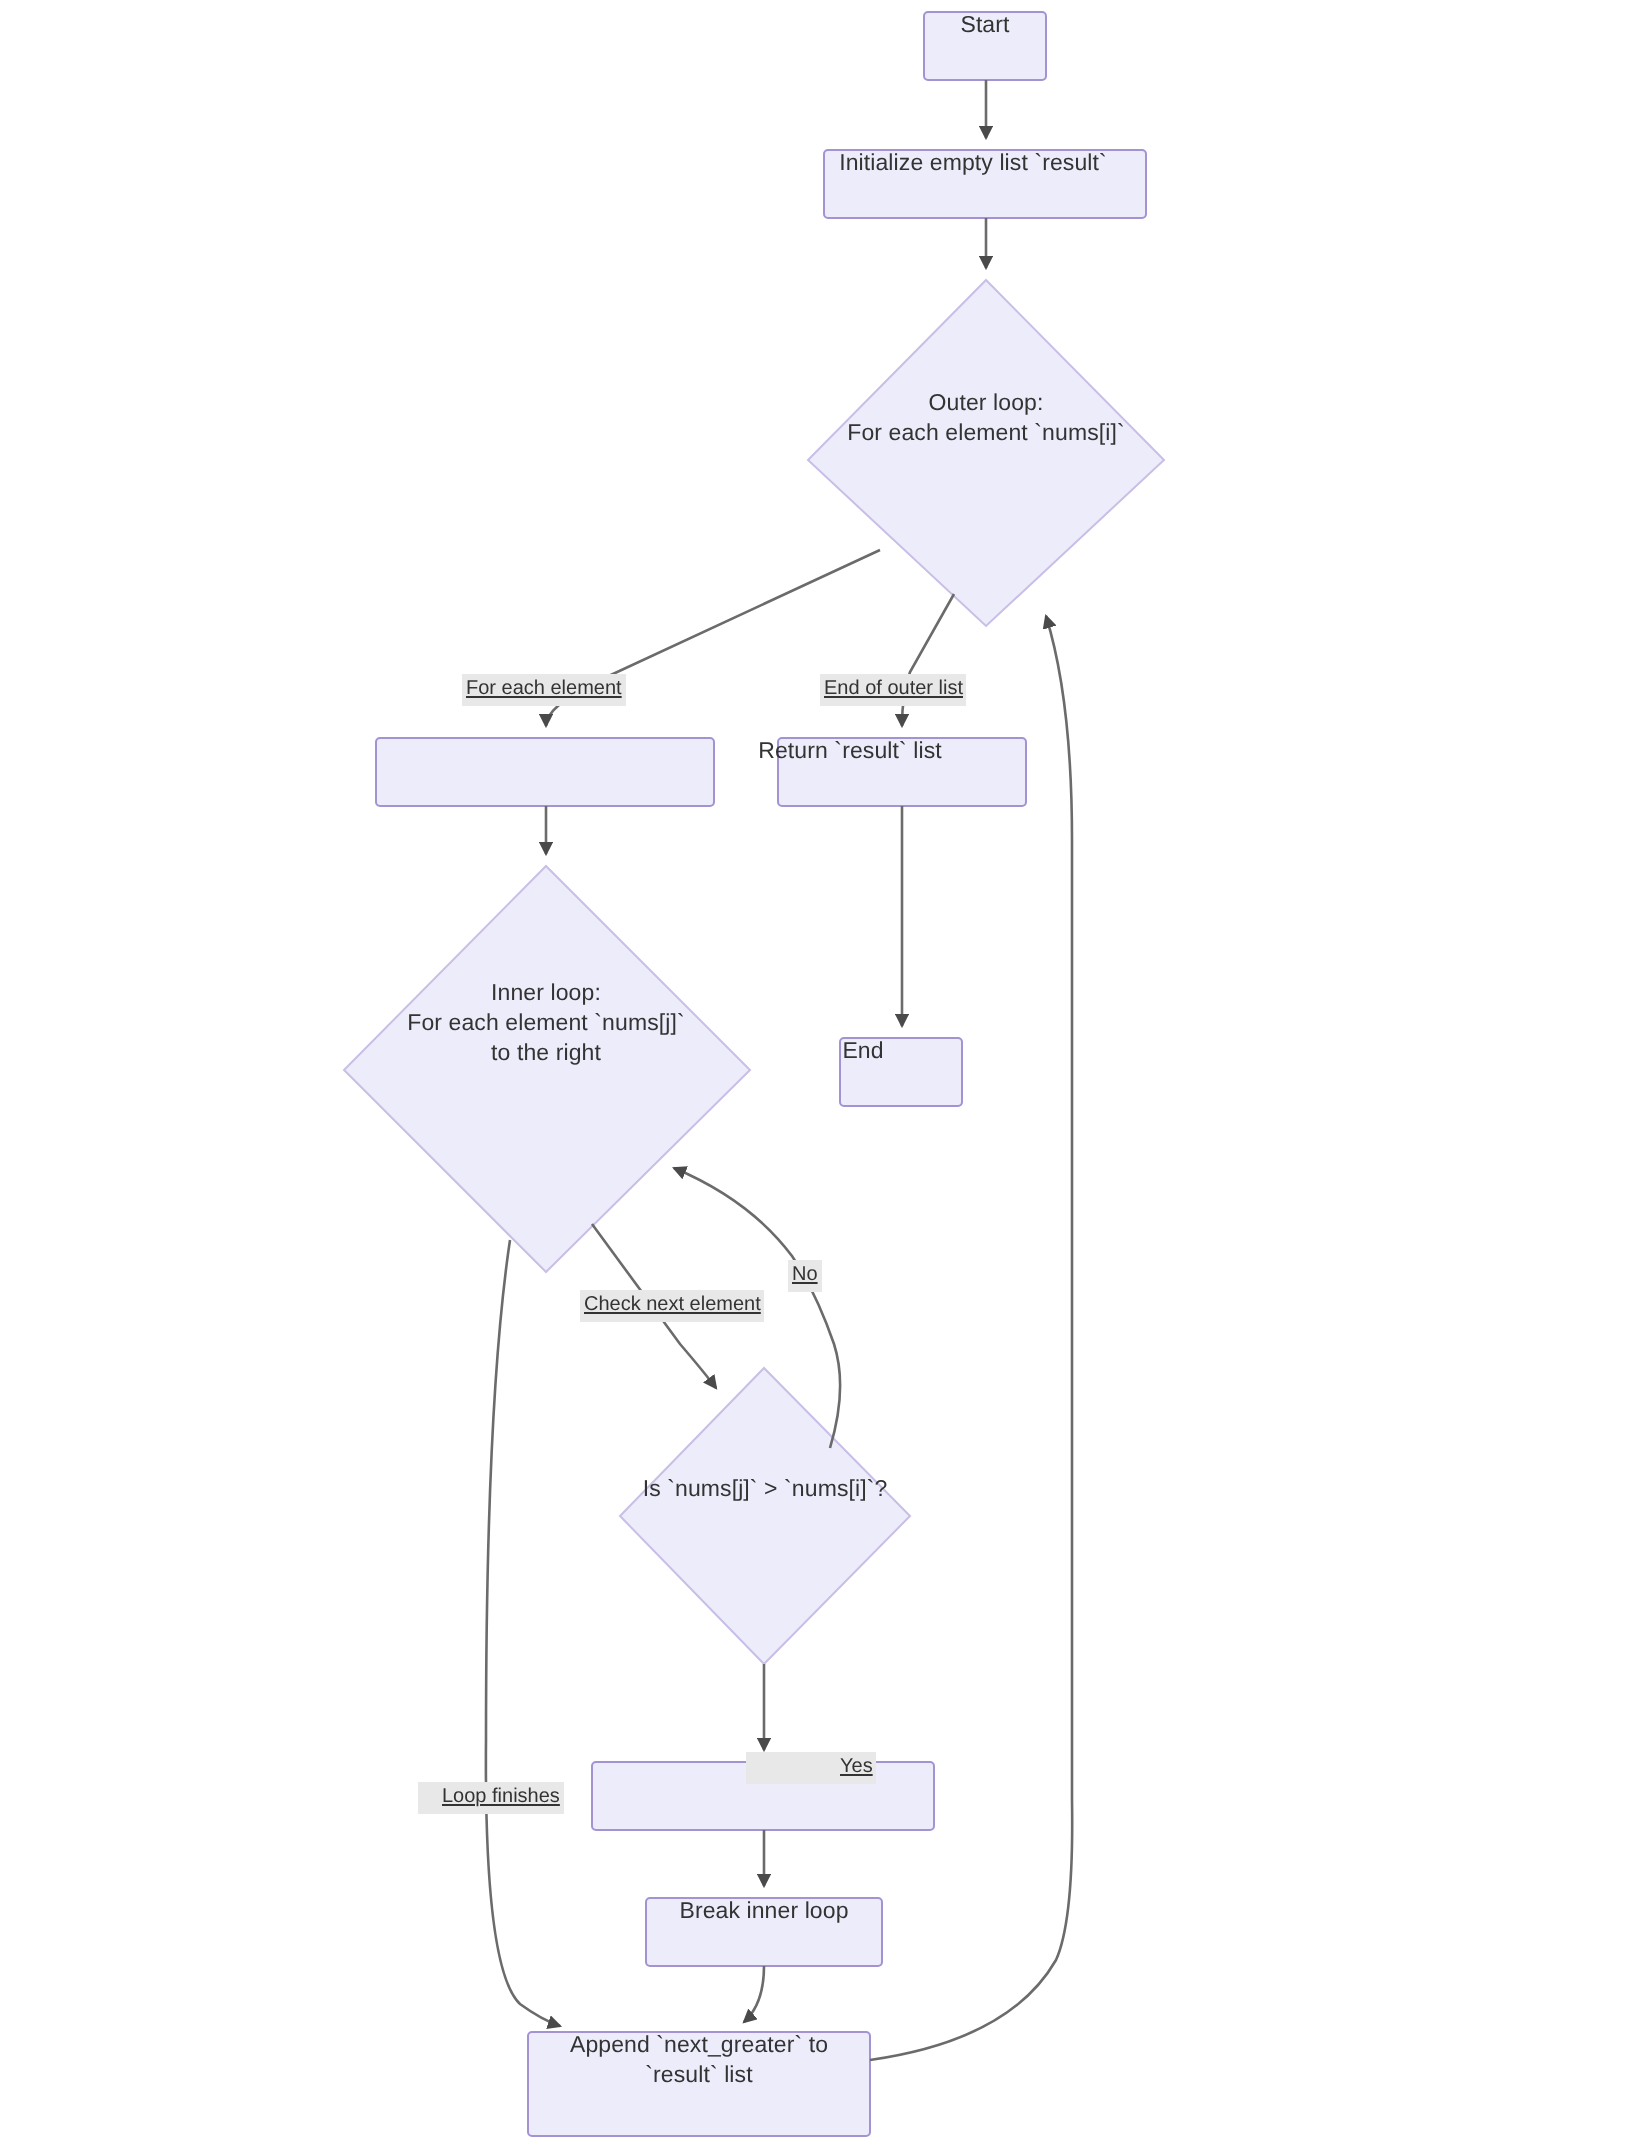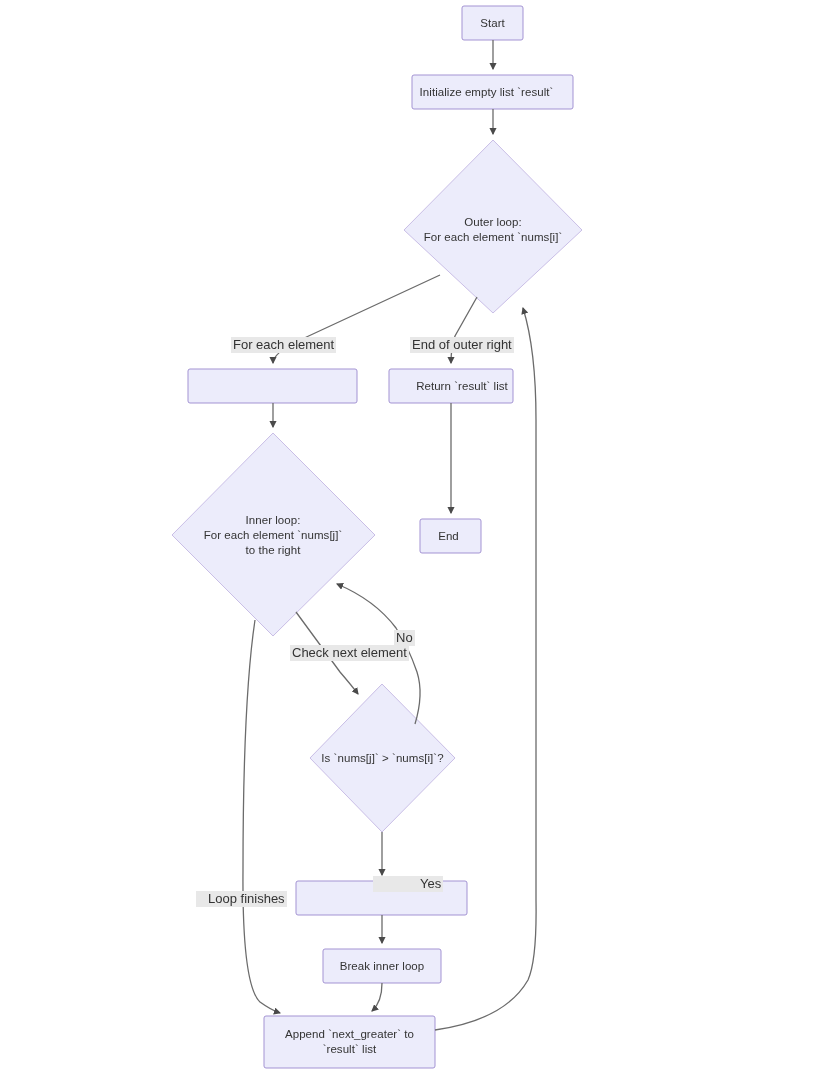--- a/index.html
+++ b/index.html
@@ -28,21 +28,20 @@
     top: 0;
     width: 822px;
     height: 1074px;
     display: block;
   }
   
   .node {
     position: absolute;
     box-sizing: border-box;
     display: flex;
-    align-items: center;
     justify-content: center;
     text-align: center;
     color: #333333;
     font-size: 11.5px;
     line-height: 15px;
     letter-spacing: 0.05px;
     white-space: pre;
   }
   .node.rect {
     background: #ECECFB;
@@ -51,26 +50,27 @@
   }
   .node.diamond-label {
     background: transparent;
     border: none;
     pointer-events: none;
   }
   .edge-label {
     position: absolute;
     background: #E8E8E8;
     color: #333333;
-    font-size: 13px;
+    font-size: 10px;
     line-height: 14px;
     padding: 1px 2px;
     white-space: pre;
     box-sizing: border-box;
     text-align: center;
+    text-decoration: underline;
   }
 </style>
 </head>
 <body>
 
 <div id="chart-root">
 
   <svg class="flow-canvas" viewBox="0 0 822 1074" xmlns="http://www.w3.org/2000/svg">
     <defs>
       <marker id="arrow" viewBox="0 0 10 10" refX="8.5" refY="5" markerWidth="5.5" markerHeight="5.5" orient="auto-start-reverse">
@@ -140,53 +140,53 @@
   <div class="node rect" style="left:412px; top:75px; width:149px; height:34px; background:transparent; border:none;">
     <span>Initialize empty list `result`</span>
   </div>
 
   <div class="node diamond-label" style="left:404px; top:195px; width:178px; height:70px;">
     <span>Outer loop:
 For each element `nums[i]`</span>
   </div>
 
 
-  <div class="node rect" style="left:410px; top:369px; width:104px; height:34px; background:transparent; border:none;">
+  <div class="node rect" style="left:373px; top:369px; width:104px; height:34px; background:transparent; border:none;">
     <span>Return `result` list</span>
   </div>
 
   <div class="node diamond-label" style="left:173px; top:490px; width:200px; height:90px;">
     <span>Inner loop:
 For each element `nums[j]`
 to the right</span>
   </div>
 
-  <div class="node rect" style="left:418px; top:519px; width:61px; height:34px; background:transparent; border:none;">
+  <div class="node rect" style="left:401px; top:519px; width:61px; height:34px; background:transparent; border:none;">
     <span>End</span>
   </div>
 
   <div class="node diamond-label" style="left:310px; top:738px; width:145px; height:40px;">
     <span>Is `nums[j]` &gt; `nums[i]`?</span>
   </div>
 
 
   <div class="node rect" style="left:264px; top:1016px; width:171px; height:52px; background:transparent; border:none;">
     <span>Append `next_greater` to
 `result` list</span>
   </div>
 
   <div class="node rect" style="left:323px; top:949px; width:118px; height:34px; background:transparent; border:none;">
     <span>Break inner loop</span>
   </div>
 
   <div class="edge-label" style="left:231px; top:337px;">For each element</div>
 
-  <div class="edge-label" style="left:410px; top:337px;">End of outer right</div>
+  <div class="edge-label" style="left:410px; top:337px;">End of outer list</div>
 
   <div class="edge-label" style="left:290px; top:645px;">Check next element</div>
 
   <div class="edge-label" style="left:394px; top:630px;">No</div>
 
   <div class="edge-label" style="left:373px; top:876px;padding-left:47px;">Yes</div>
 
-  <div class="edge-label" style="left:196px; top:891px;padding-left:12px;">Loop finishes</div>
+  <div class="edge-label" style="left:209px; top:891px;padding-left:12px;">Loop finishes</div>
 
 </div>
 
 </body></html>

